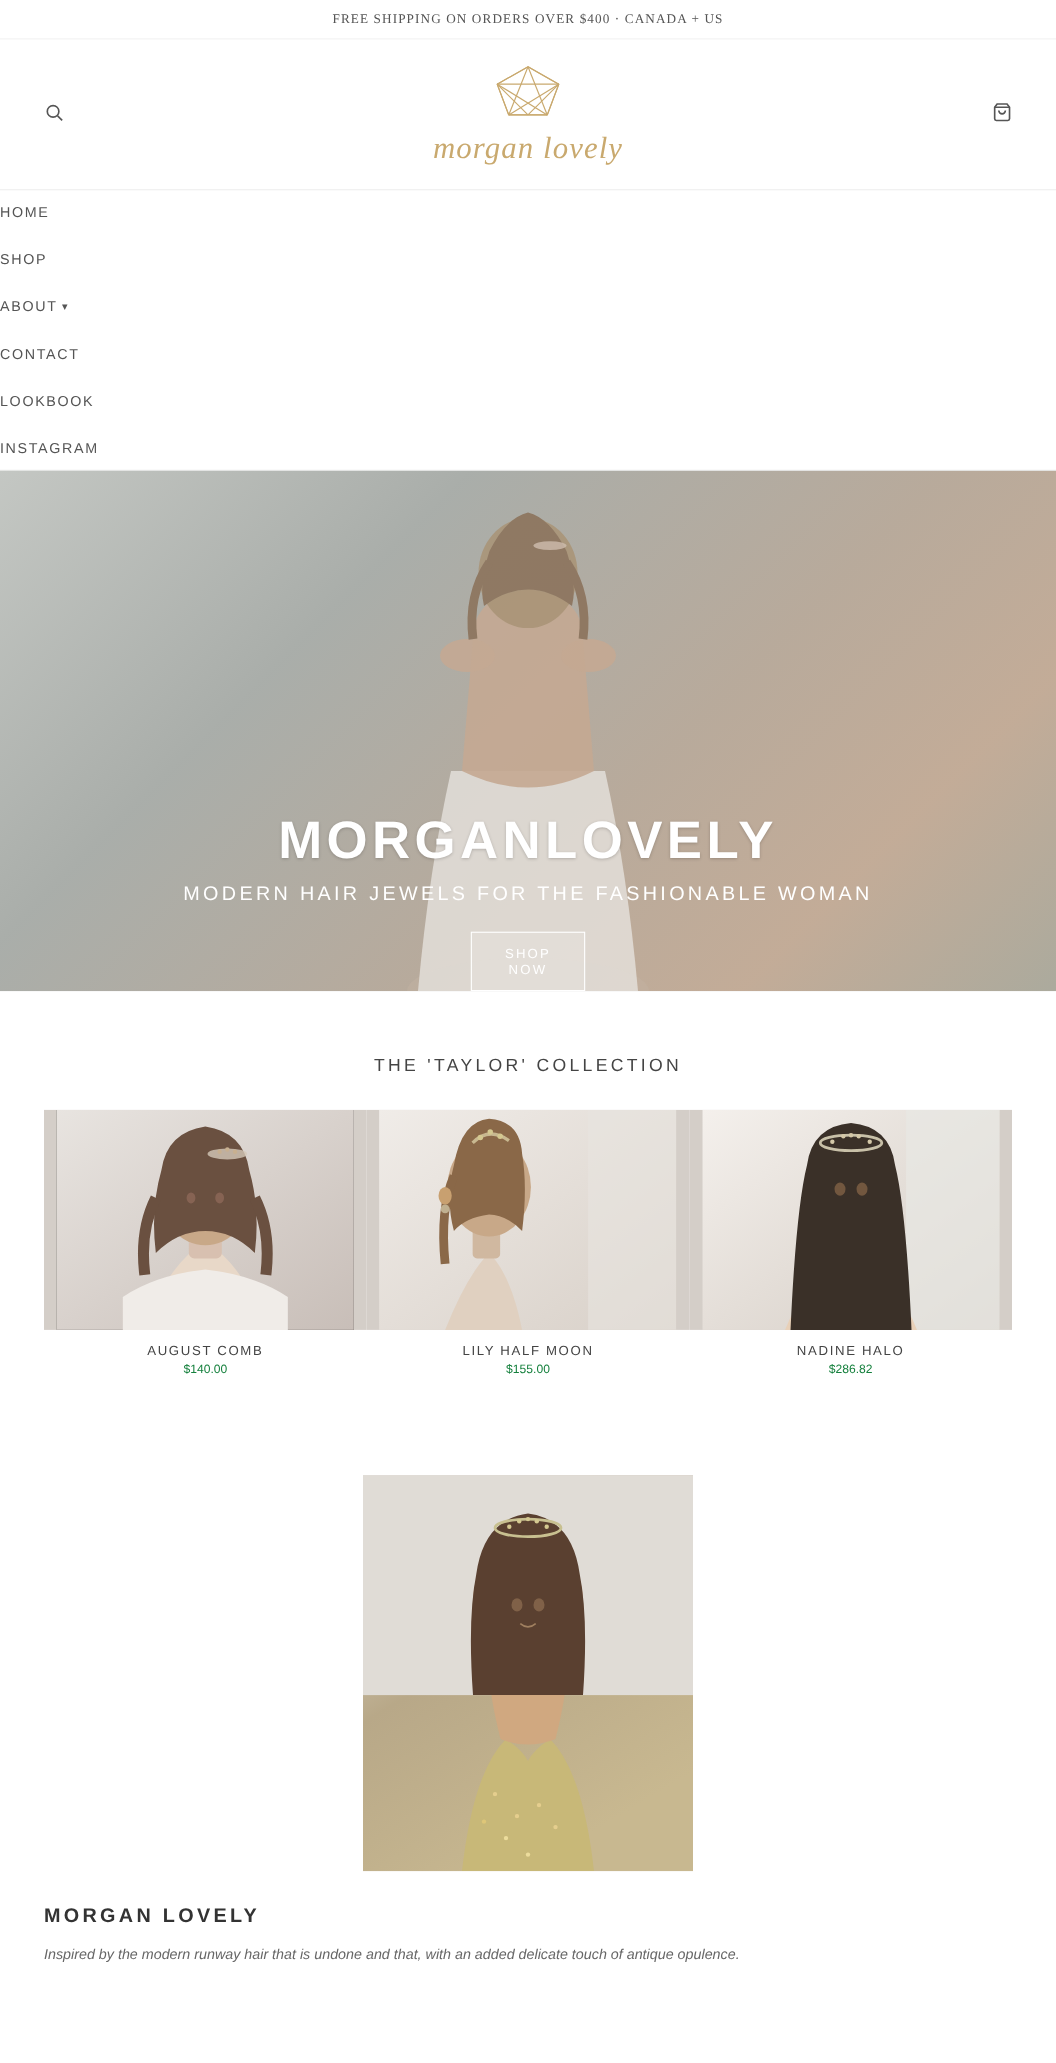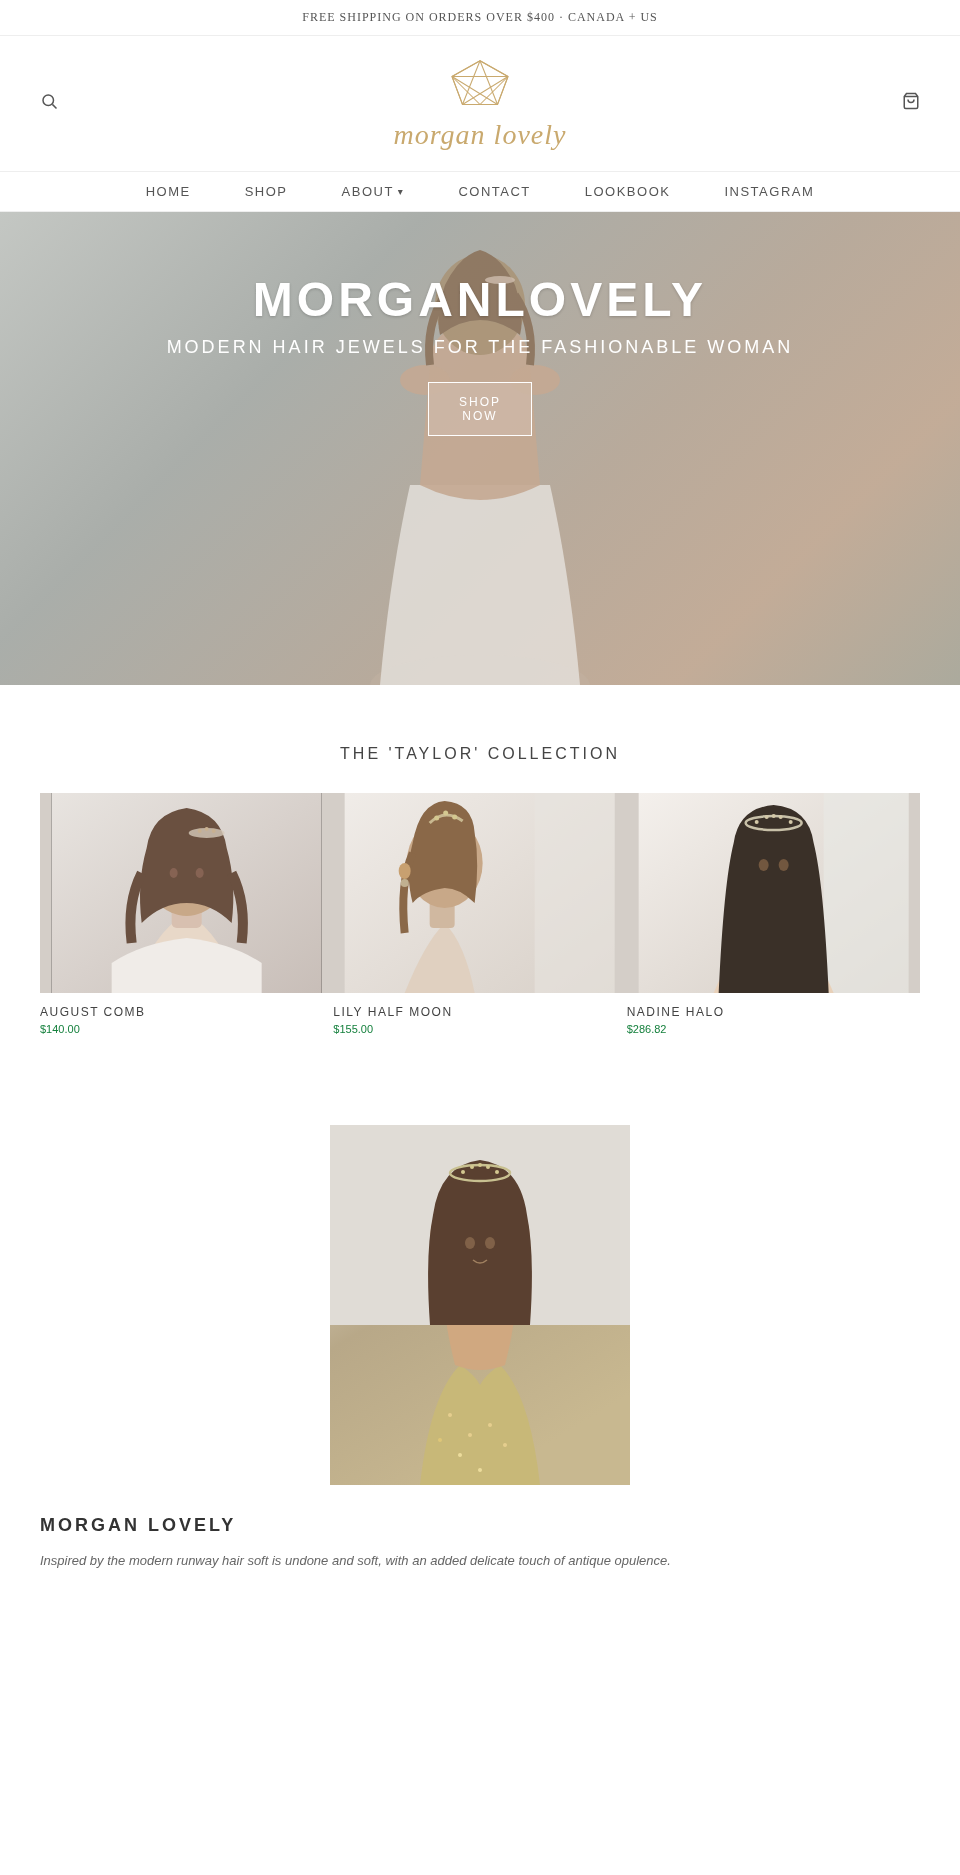--- a/index.html
+++ b/index.html
@@ -54,24 +54,25 @@
       letter-spacing: 3px;
       color: #bbb;
       display: block;
       text-transform: uppercase;
     }
 
     
     .nav {
       display: flex;
       justify-content: center;
-      gap: 54px;
+      gap: 28px;
       padding: 12px 0;
       border-top: 1px solid #eee;
       border-bottom: 1px solid #eee;
+      flex-direction: column;
     }
     .nav a {
       text-decoration: none;
       font-size: 13px;
       letter-spacing: 1.5px;
       color: #555;
       text-transform: uppercase;
       font-family: Arial, sans-serif;
       font-weight: 400;
     }
@@ -83,21 +84,21 @@
     .chevron { font-size: 10px; }
 
     
     .hero {
       position: relative;
       width: 100%;
       height: 473px;
       overflow: hidden;
       background: #b8bdb9;
       display: flex;
-      align-items: flex-start;
+      align-items: flex-end;
       justify-content: center;
     }
     .hero-bg {
       position: absolute;
       inset: 0;
       background: linear-gradient(135deg, #c5c8c4 0%, #a8aca8 30%, #b8a898 60%, #c4aa94 80%, #aaa89a 100%);
       opacity: 0.9;
     }
     .hero-content {
       position: relative;
@@ -146,21 +147,21 @@
       letter-spacing: 3px;
       text-transform: uppercase;
       color: #444;
       font-family: Arial, sans-serif;
       font-weight: 400;
       margin-bottom: 30px;
     }
     .products-grid {
       display: flex;
       justify-content: space-between;
-      text-align: left;
+      text-align: center;
     }
     .product-item {
       flex: 1;
       cursor: pointer;
     }
     .product-image-box {
       width: 100%;
       background: #d4cec8;
       overflow: hidden;
       margin-bottom: 12px;
@@ -477,15 +478,15 @@
       <circle cx="167" cy="47" r="2" fill="#d4c890"></circle>
 
       <ellipse cx="140" cy="118" rx="5" ry="6" fill="#9a7858" opacity="0.6"></ellipse>
       <ellipse cx="160" cy="118" rx="5" ry="6" fill="#9a7858" opacity="0.6"></ellipse>
       <path d="M143,135 Q150,141 157,135" stroke="#a08060" stroke-width="1.5" fill="none"></path>
     </svg>
   </div>
 
   <div class="feature-content">
     <div class="feature-brand">MORGAN LOVELY</div>
-    <p class="feature-desc">Inspired by the modern runway hair soft is undone and soft, with an added delicate touch of antique opulence.</p>
+    <p class="feature-desc">Inspired by the modern runway hair that is undone and that, with an added delicate touch of antique opulence.</p>
   </div>
 </div>
 
 </body></html>

